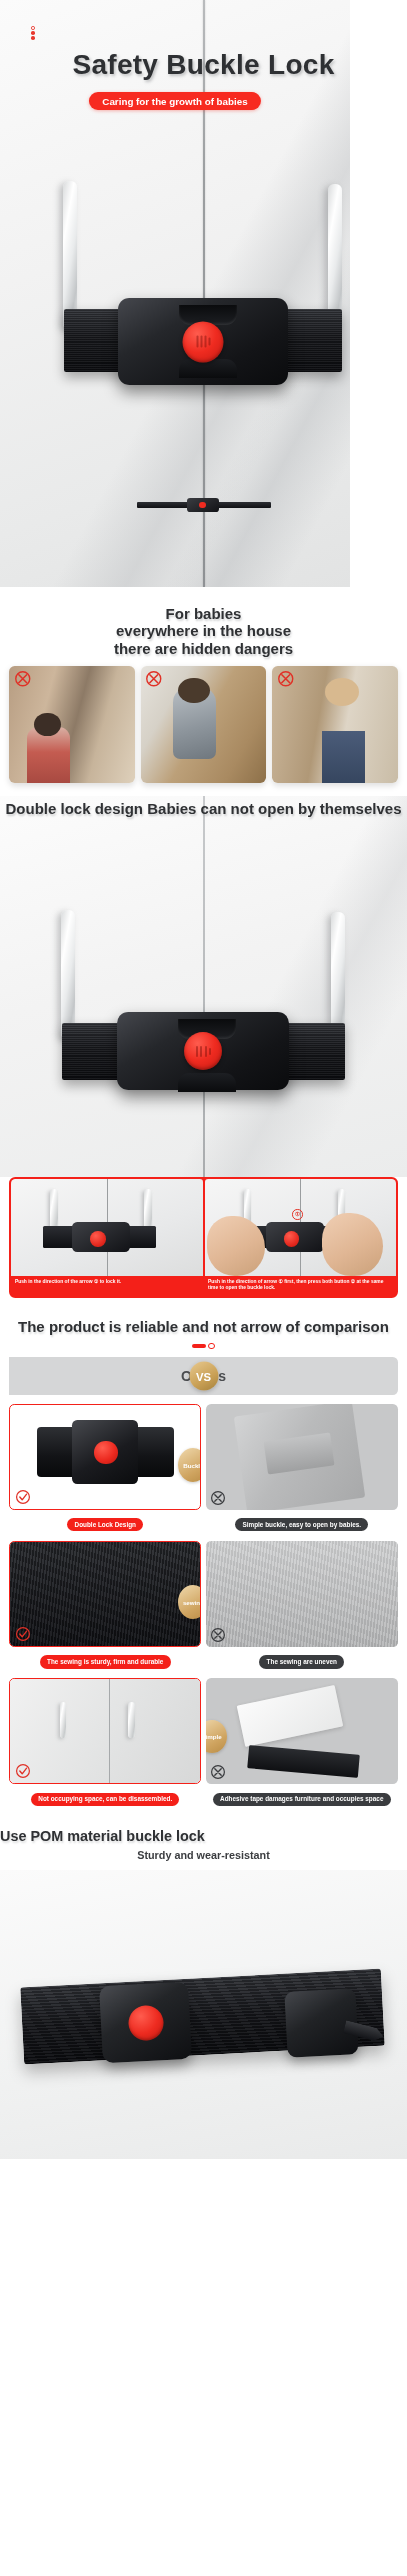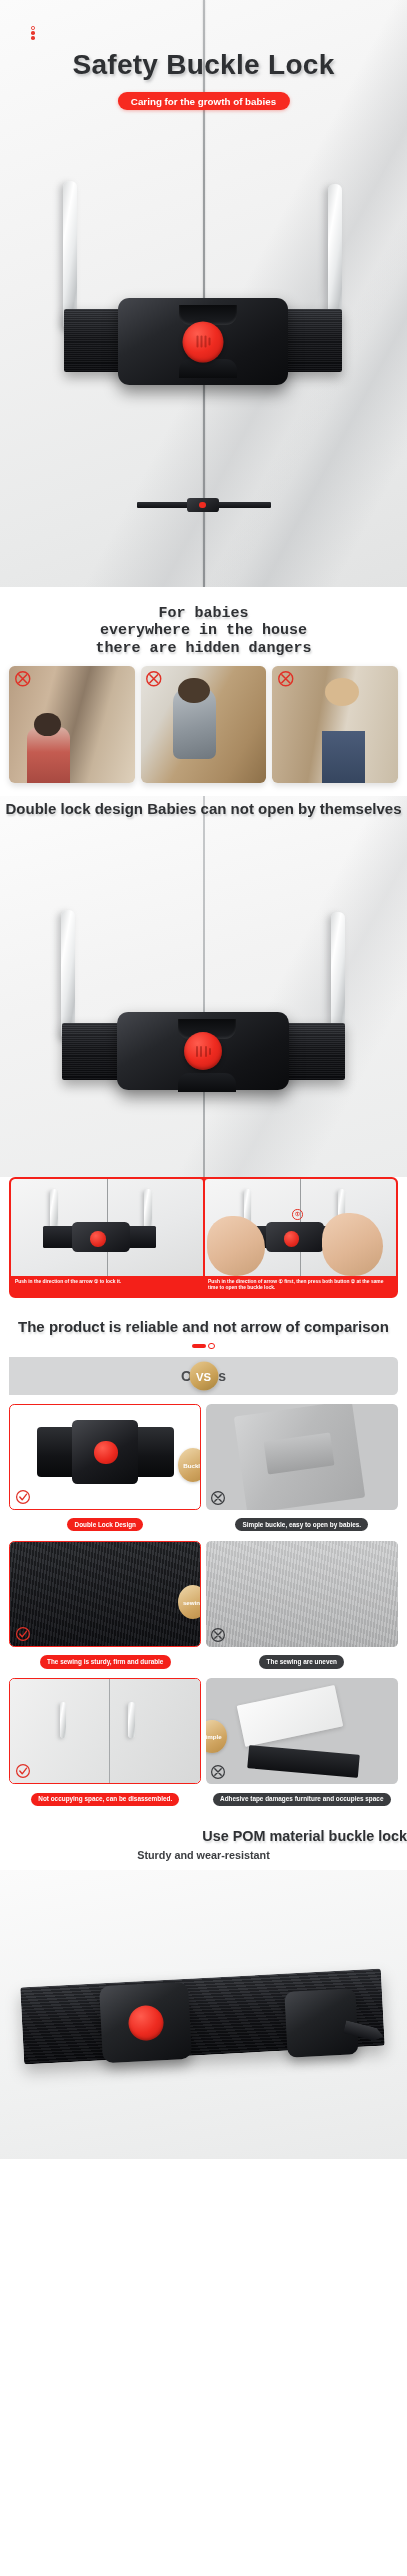--- a/index.html
+++ b/index.html
@@ -5,21 +5,21 @@
   * { margin:0; padding:0; box-sizing:border-box; }
   body {
     width:407px; background:#ffffff;
     font-family:"Liberation Sans", sans-serif;
     -webkit-font-smoothing:antialiased;
   }
   .page { width:407px; position:relative; overflow:hidden; }
 
   
   .hero {
-    position:relative; width:407px; height:587px;
+    position:relative; width:350px; height:587px;
     background:
       linear-gradient(118deg, rgba(255,255,255,0) 55%, rgba(196,198,200,.55) 66%, rgba(255,255,255,0) 76%),
       linear-gradient(118deg, rgba(255,255,255,0) 72%, rgba(183,186,189,.45) 80%, rgba(255,255,255,0) 90%),
       linear-gradient(160deg,#fbfbfb 0%,#f2f2f2 40%,#e9eaea 75%,#e2e3e3 100%);
     overflow:hidden;
   }
   .cab-seam {
     position:absolute; left:203px; top:0; width:1.5px; height:587px;
     background:linear-gradient(to bottom, #b9bbbd 0%, #9b9ea0 30%, #8e9194 100%);
     box-shadow:0 0 2.1px rgba(0,0,0,.18);
@@ -108,21 +108,21 @@
   }
   .mini-prod .mdot {
     position:absolute; left:62px; top:6.7px; width:6.7px; height:6.7px;
     border-radius:50%; background:#ef2b20;
   }
 
   
   .sec-head {
     text-align:center; padding:17.5px 0 6.2px;
     font-size:15px; font-weight:bold; line-height:1.18;
-    color:#2f3134; text-shadow:1px 1.5px 2.1px rgba(140,143,146,.4);font-family:Liberation Mono, monospace;
+    color:#2f3134; text-shadow:1px 1.5px 2.1px rgba(140,143,146,.4);
   }
   .sec-head.onwhite { background:#fff; }
   .sec-head .ln { display:block; }
 
   
   .photo-row {
     display:flex; gap:5.7px; padding:2.1px 9.3px 13.4px; background:#fff;
   }
   .photo-card {
     position:relative; flex:1; height:117px; border-radius:5.7px;
@@ -370,21 +370,21 @@
     position:absolute; left:-9.3px; top:40%; z-index:6;
     width:30px; height:33px; border-radius:50%;
     background:linear-gradient(150deg,#f0d9ad,#cfa460 65%,#b98c45);
     display:flex; align-items:center; justify-content:center;
     color:#fff; font-size:6.2px; font-weight:bold;
     box-shadow:0 1px 3.1px rgba(0,0,0,.2);
   }
 
   
   .pom-head {
-    text-align:right; padding:13.4px 0 3.1px;
+    text-align:left; padding:13.4px 0 3.1px;
     font-size:14.4px; font-weight:bold; color:#2f3134; line-height:1.22;
     text-shadow:1px 1.5px 2.1px rgba(150,152,155,.35);
   }
   .pom-sub {
     text-align:center; font-size:10.8px; font-weight:bold; color:#3b3d40;
     padding-bottom:9.3px;
   }
   .pom-stage {
     position:relative; width:407px; height:289px;
     background:linear-gradient(170deg,#fbfbfb 0%,#f1f2f2 55%,#e9eaea 100%);

